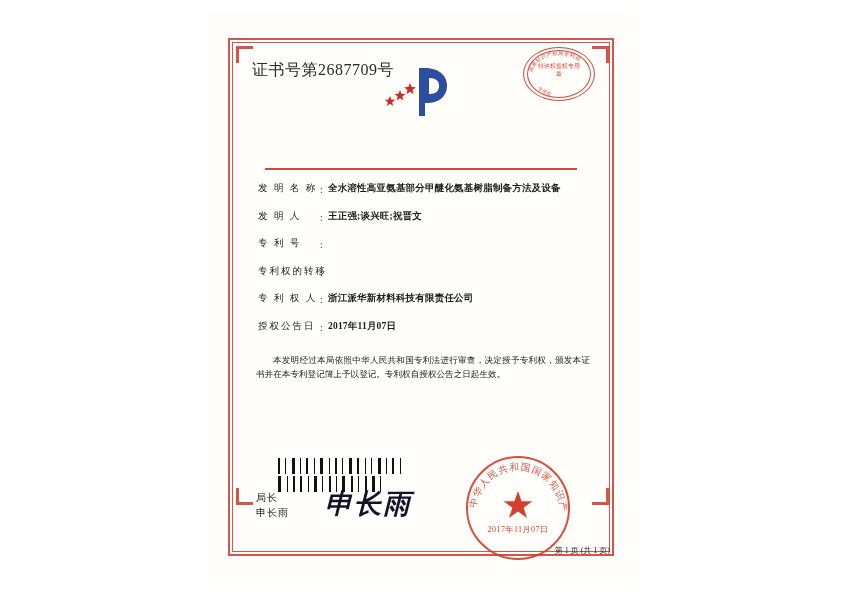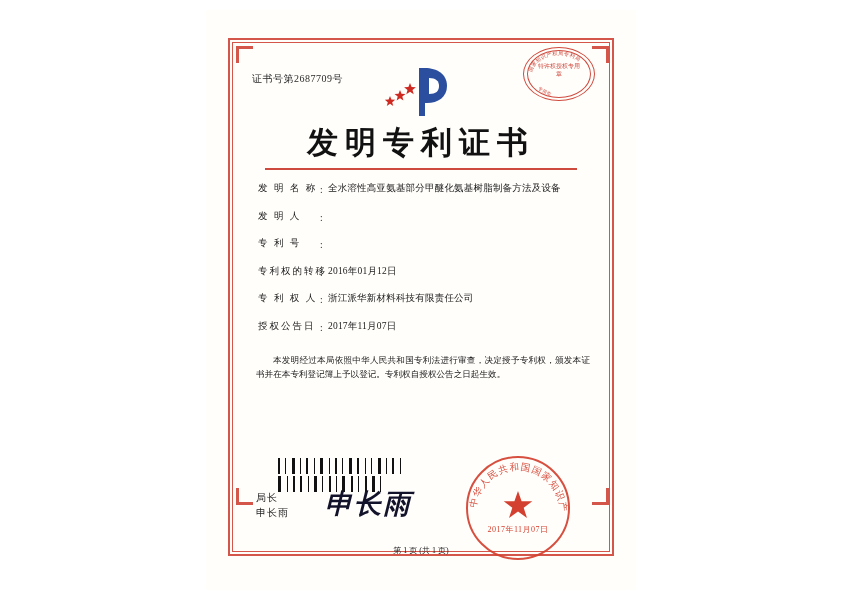--- a/index.html
+++ b/index.html
@@ -58,22 +58,22 @@
   }
   .corner.tl { left: 236px; top: 46px; border-left-width: 3px; border-top-width: 3px; }
   .corner.tr { left: 592px; top: 46px; border-right-width: 3px; border-top-width: 3px; }
   .corner.bl { left: 236px; top: 488px; border-left-width: 3px; border-bottom-width: 3px; }
   .corner.br { left: 592px; top: 488px; border-right-width: 3px; border-bottom-width: 3px; }
 
   
   .cert-no {
     position: absolute;
     left: 252px;
-    top: 72px;
-    font-size: 10px;
+    top: 60px;
+    font-size: 16px;
     color: #2a2a2a;
     letter-spacing: 0.5px;
   }
 
   
   .seal-top {
     position: absolute;
     left: 523px;
     top: 47px;
     width: 72px;
@@ -165,20 +165,21 @@
     flex: 0 0 62px;
     letter-spacing: 2px;
   }
   .field-sep {
     width: 8px;
     flex: 0 0 8px;
   }
   .field-value {
     flex: 1 1 auto;
     letter-spacing: 0.2px;
+    font-weight: bold;
   }
 
   
   .body-text {
     position: absolute;
     left: 256px;
     top: 354px;
     width: 334px;
     font-size: 8.6px;
     line-height: 13.6px;
@@ -268,21 +269,21 @@
     color: #d4402f;
     letter-spacing: 0.5px;
   }
 
   
   .page-footer {
     position: absolute;
     left: 232px;
     top: 545px;
     width: 378px;
-    text-align: center;
+    text-align: right;
     font-size: 8px;
     color: #222;
   }
 </style>
 </head>
 <body>
 
 <div class="page">
 
   <div class="sheet"></div>
@@ -318,41 +319,40 @@
 
     <path d="M44 2 C56 2 66 8 66 20 C66 31 57 37 46 37 L44 37 Z" fill="#2b4f9e"></path>
     <path d="M44 2 L44 50 L38 50 L38 2 Z" fill="#2b4f9e"></path>
     <path d="M48 12 C55 12 58 15 58 20 C58 25 55 28 48 28 L48 12 Z" fill="#ffffff"></path>
 
     <polygon points="9,30 10.4,33.6 14.2,33.8 11.2,36.2 12.2,40 9,37.8 5.8,40 6.8,36.2 3.8,33.8 7.6,33.6" fill="#cf2a22"></polygon>
     <polygon points="19,24 20.5,27.8 24.5,28 21.3,30.5 22.4,34.5 19,32.2 15.6,34.5 16.7,30.5 13.5,28 17.5,27.8" fill="#cf2a22"></polygon>
     <polygon points="29,17 30.6,21.1 34.9,21.3 31.5,24 32.7,28.3 29,25.8 25.3,28.3 26.5,24 23.1,21.3 27.4,21.1" fill="#cf2a22"></polygon>
   </svg>
 
-  <div class="title">发明专利证书</div>
   <div class="title-rule"></div>
 
   <div class="fields">
     <div class="field-row">
       <div class="field-label">发 明 名 称</div>
       <div class="field-sep">:</div>
       <div class="field-value">全水溶性高亚氨基部分甲醚化氨基树脂制备方法及设备</div>
     </div>
     <div class="field-row">
       <div class="field-label">发 明 人</div>
       <div class="field-sep">:</div>
+      <div class="field-value">王正强;谈兴旺;祝晋文</div>
     </div>
     <div class="field-row">
       <div class="field-label">专 利 号</div>
       <div class="field-sep">:</div>
     </div>
     <div class="field-row">
       <div class="field-label">专利权的转移</div>
       <div class="field-sep">:</div>
-      <div class="field-value">2016年01月12日</div>
     </div>
     <div class="field-row">
       <div class="field-label">专 利 权 人</div>
       <div class="field-sep">:</div>
       <div class="field-value">浙江派华新材料科技有限责任公司</div>
     </div>
     <div class="field-row">
       <div class="field-label">授权公告日</div>
       <div class="field-sep">:</div>
       <div class="field-value">2017年11月07日</div>

